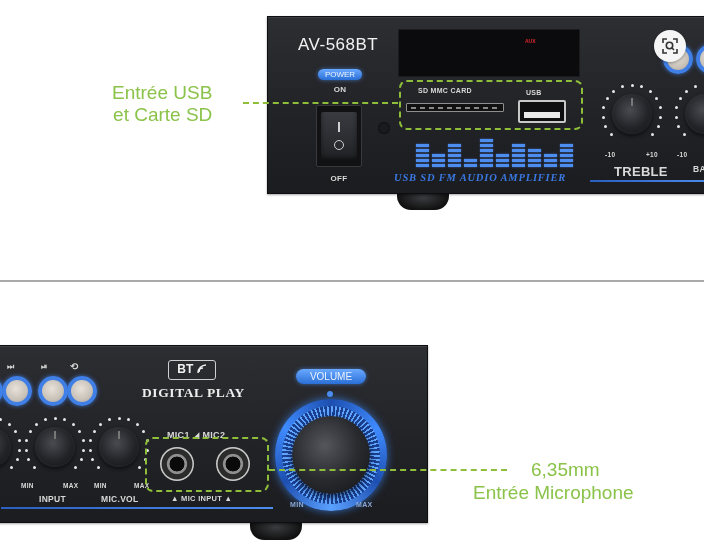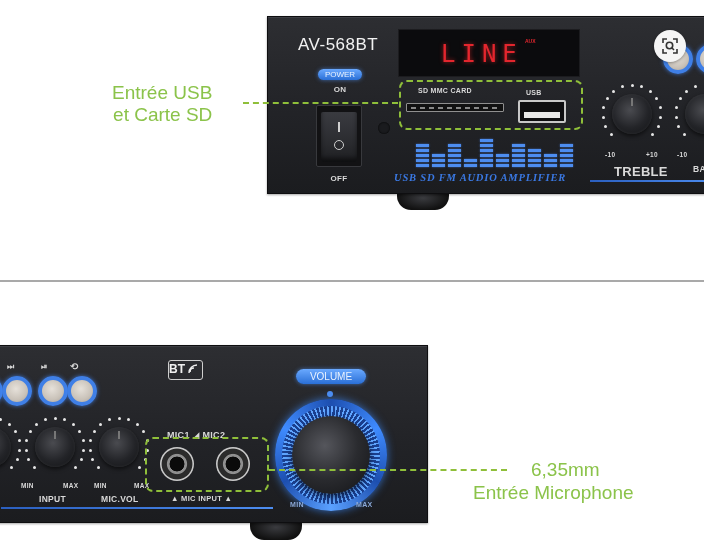--- a/index.html
+++ b/index.html
@@ -141,22 +141,22 @@
   #bottom-foot { left: 250px; top: 522px; width: 52px; height: 18px; }
 
   .b-btn-1 { left: 11px; top: 30px; }
   .b-btn-2 { left: 47px; top: 30px; }
   .b-btn-3 { left: 76px; top: 30px; }
   .b-btn-0 { left: -18px; top: 30px; }
   .sym { position: absolute; color: #d5d5d5; font-size: 8px; font-weight: bold; }
   .sym-1 { left: 16px; top: 16px; } .sym-2 { left: 50px; top: 16px; } .sym-3 { left: 79px; top: 15px; font-size: 10px; }
 
   .bt-badge {
-    left: 177px; top: 14px; width: 35px; height: 20px; border: 1.5px solid #cfcfcf; border-radius: 3px;
-    color: #f0f0f0; font-size: 12px; font-weight: bold; line-height: 17px;
+    left: 177px; top: 14px; width: 48px; height: 20px; border: 1.5px solid #cfcfcf; border-radius: 3px;
+    color: #f0f0f0; font-size: 12px; font-weight: bold; text-align: center; line-height: 17px;
   }
   .digital-play { left: 151px; top: 39px; color: #eeeeee; font-family: "Liberation Serif", serif; font-weight: bold; font-size: 13.5px; letter-spacing: 0.6px; }
 
   .echo-knob { left: 33px; top: 70px; }
   .micvol-knob { left: 97px; top: 70px; }
   .knob-left-partial { left: -31px; top: 70px; }
   .echo-min { left: 30px; top: 136px; } .echo-max { left: 72px; top: 136px; }
   .mv-min { left: 103px; top: 136px; } .mv-max { left: 143px; top: 136px; }
   .echo-name { left: 48px; top: 148px; font-size: 8.5px; }
   .mv-name { left: 110px; top: 148px; font-size: 8.5px; }
@@ -205,21 +205,20 @@
   <div class="abs rocker-frame">
     <div class="rocker">
       <div class="bar"></div>
       <div class="ring"></div>
     </div>
   </div>
   <div class="abs silk off-label">OFF</div>
   <div class="abs screw"></div>
 
   <div class="abs display">
-    <span class="display-text">LINE</span>
     <span class="display-aux">AUX</span>
   </div>
 
   <div class="abs silk card-label">SD MMC CARD</div>
   <div class="abs silk usb-label">USB</div>
   <div class="abs sd-slot"></div>
   <div class="abs usb-port">
       <div class="tongue"></div>
     </div>
   <div class="hl-box hl-usb"></div>
@@ -360,20 +359,21 @@
   <div class="blue-btn b-btn-1"></div>
   <div class="blue-btn b-btn-2"></div>
   <div class="blue-btn b-btn-3"></div>
 
   <div class="abs bt-badge">
     <span>BT</span>
     <svg width="10" height="10" viewBox="0 0 10 10" style="vertical-align:-1px">
       <path d="M1 9 A8 8 0 0 1 9 1 M1 9 A5 5 0 0 1 6 4 M1 9 A2 2 0 0 1 3 7" stroke="#eee" stroke-width="1.4" fill="none"></path>
     </svg>
   </div>
+  <div class="abs digital-play">DIGITAL PLAY</div>
 
   <div class="knob-wrap knob-left-partial">
     <div class="dots">
         <div class="dot" style="left: 39.0781px; top: 2.12738px;"></div>
         <div class="dot" style="left: 47.5812px; top: 6.82689px;"></div>
         <div class="dot" style="left: 54.055px; top: 14.0711px;"></div>
         <div class="dot" style="left: 57.7729px; top: 23.0469px;"></div>
         <div class="dot" style="left: 58.3177px; top: 32.747px;"></div>
         <div class="dot" style="left: 55.6281px; top: 42.0826px;"></div>
         <div class="dot" style="left: 50.0061px; top: 50.0061px;"></div>

